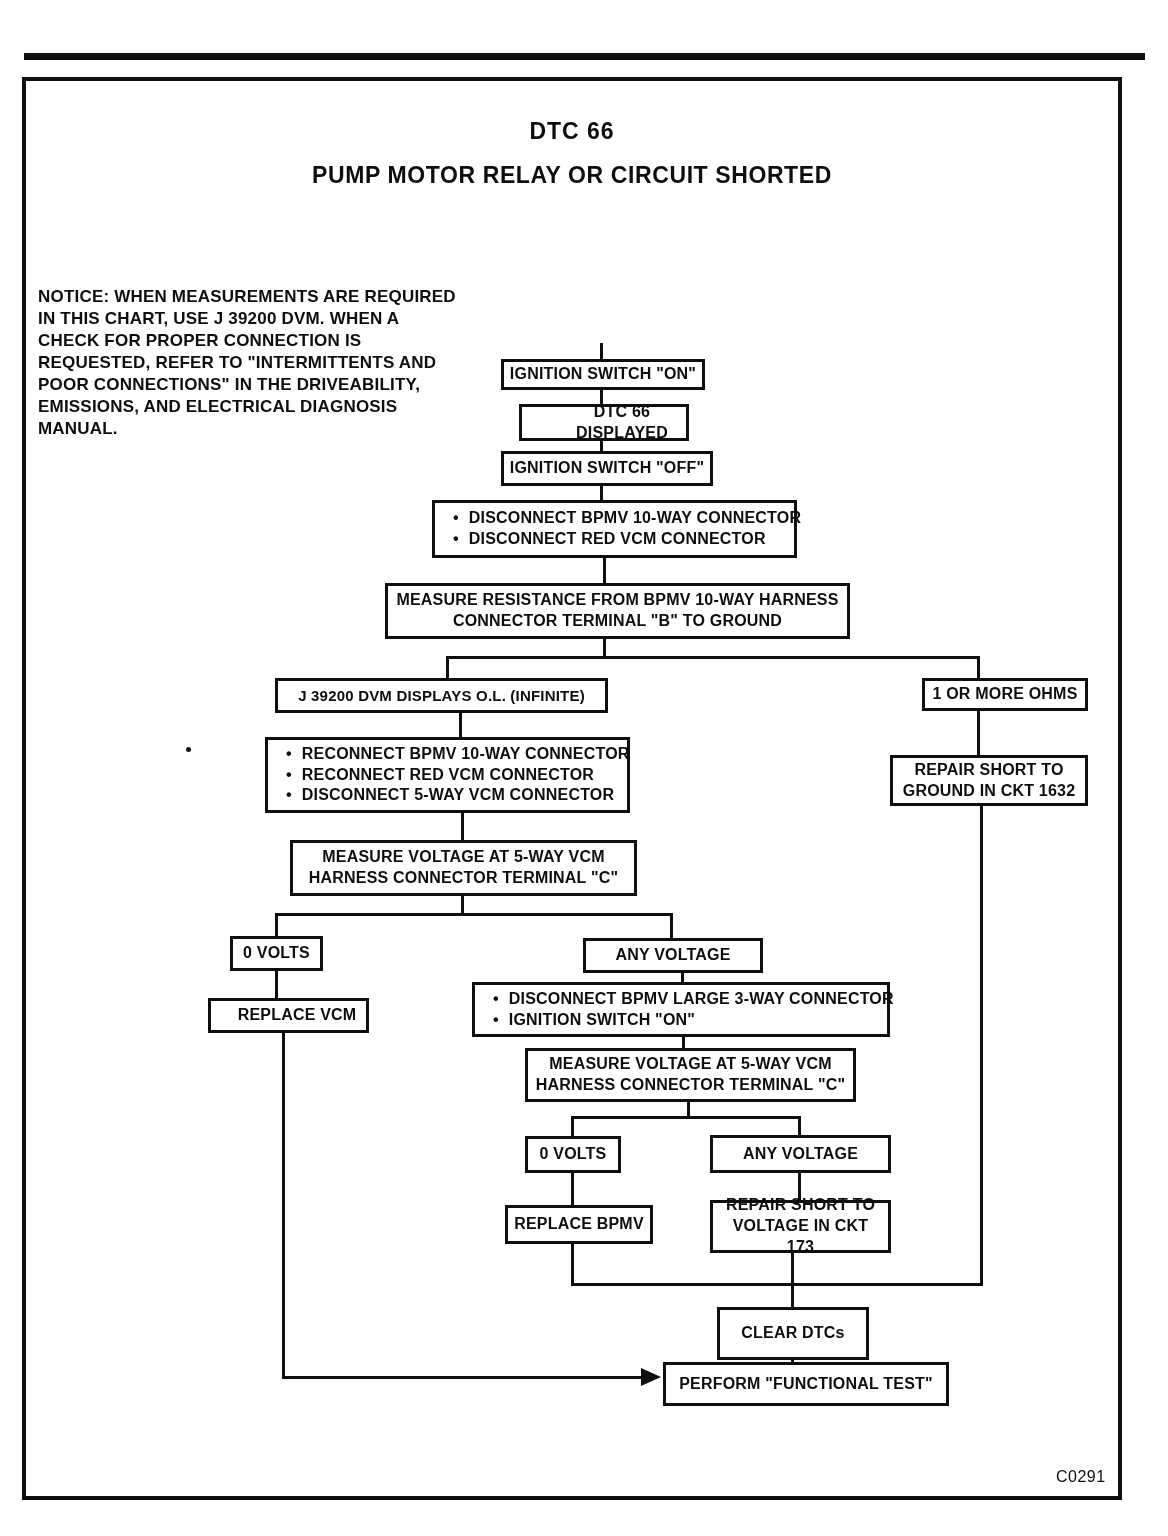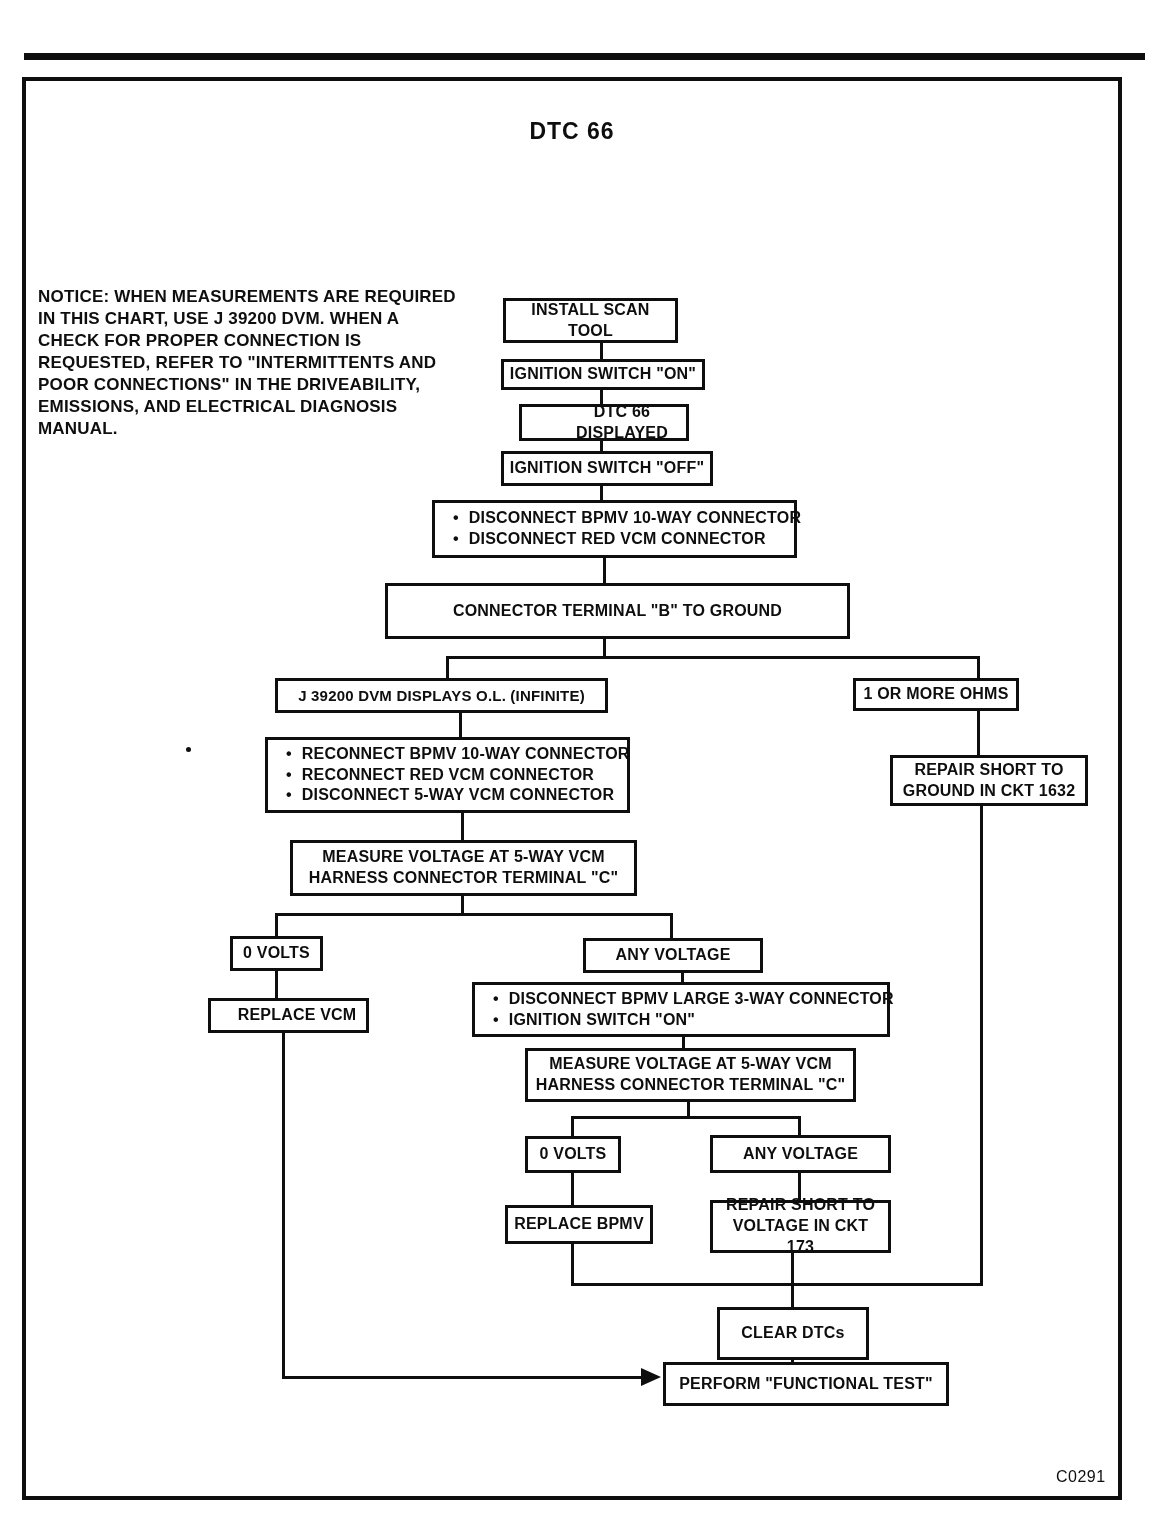--- a/index.html
+++ b/index.html
@@ -47,20 +47,21 @@
 </head>
 <body>
 
 <div id="canvas">
 
   <div class="hdr-rule"></div>
 
   <div class="frame"></div>
 
   <div class="dtc-title">DTC 66</div>
+  <div class="dtc-sub">PUMP MOTOR RELAY OR CIRCUIT SHORTED</div>
 
   <div class="notice">NOTICE: WHEN MEASUREMENTS ARE REQUIRED
 IN THIS CHART, USE J 39200 DVM. WHEN A
 CHECK FOR PROPER CONNECTION IS
 REQUESTED, REFER TO "INTERMITTENTS AND
 POOR CONNECTIONS" IN THE DRIVEABILITY,
 EMISSIONS, AND ELECTRICAL DIAGNOSIS
 MANUAL.</div>
 
   <div class="artifact" style="left:186px;top:747px;"></div>
@@ -92,23 +93,20 @@
   <div class="ln" style="left:571px;top:1116px;width:230px;height:3px;"></div>
   <div class="ln" style="left:571px;top:1116px;width:3px;height:20px;"></div>
   <div class="ln" style="left:798px;top:1116px;width:3px;height:19px;"></div>
   <div class="ln" style="left:571px;top:1172px;width:3px;height:33px;"></div>
   <div class="ln" style="left:798px;top:1172px;width:3px;height:28px;"></div>
   <div class="ln" style="left:571px;top:1243px;width:3px;height:43px;"></div>
   <div class="ln" style="left:571px;top:1283px;width:412px;height:3px;"></div>
   <div class="ln" style="left:791px;top:1252px;width:3px;height:55px;"></div>
   <div class="ln" style="left:791px;top:1342px;width:3px;height:20px;"></div>
 
-  <div class="box" style="left:503px;top:298px;width:175px;height:45px;">
-    <span>INSTALL SCAN TOOL</span>
-  </div>
 
   <div class="box" style="left:501px;top:359px;width:204px;height:31px;">
     <span>IGNITION SWITCH "ON"</span>
   </div>
 
   <div class="box" style="left:519px;top:404px;width:170px;height:37px;padding-left:40px;">
     <span>DTC 66 DISPLAYED</span>
   </div>
 
   <div class="box" style="left:501px;top:451px;width:212px;height:35px;">
@@ -120,28 +118,29 @@
         <span class="dot">•</span>
         <span>DISCONNECT BPMV 10-WAY CONNECTOR</span>
       </div>
     <div class="bullet-row">
         <span class="dot">•</span>
         <span>DISCONNECT RED VCM CONNECTOR</span>
       </div>
   </div>
 
   <div class="box col" style="left:385px;top:583px;width:465px;height:56px;">
+    <div>MEASURE RESISTANCE FROM BPMV 10-WAY HARNESS</div>
     <div>CONNECTOR TERMINAL "B" TO GROUND</div>
   </div>
 
   <div class="box small-fs" style="left:275px;top:678px;width:333px;height:35px;">
     <span>J 39200 DVM DISPLAYS O.L. (INFINITE)</span>
   </div>
 
-  <div class="box" style="left:853px;top:678px;width:166px;height:33px;align-items:center;">
+  <div class="box" style="left:922px;top:678px;width:166px;height:33px;align-items:center;">
     <span>1 OR MORE OHMS</span>
   </div>
 
   <div class="box col" style="left:890px;top:755px;width:198px;height:51px;">
     <div>REPAIR SHORT TO</div>
     <div>GROUND IN CKT 1632</div>
   </div>
 
   <div class="box bullets" style="left:265px;top:737px;width:365px;height:76px;">
     <div class="bullet-row">

